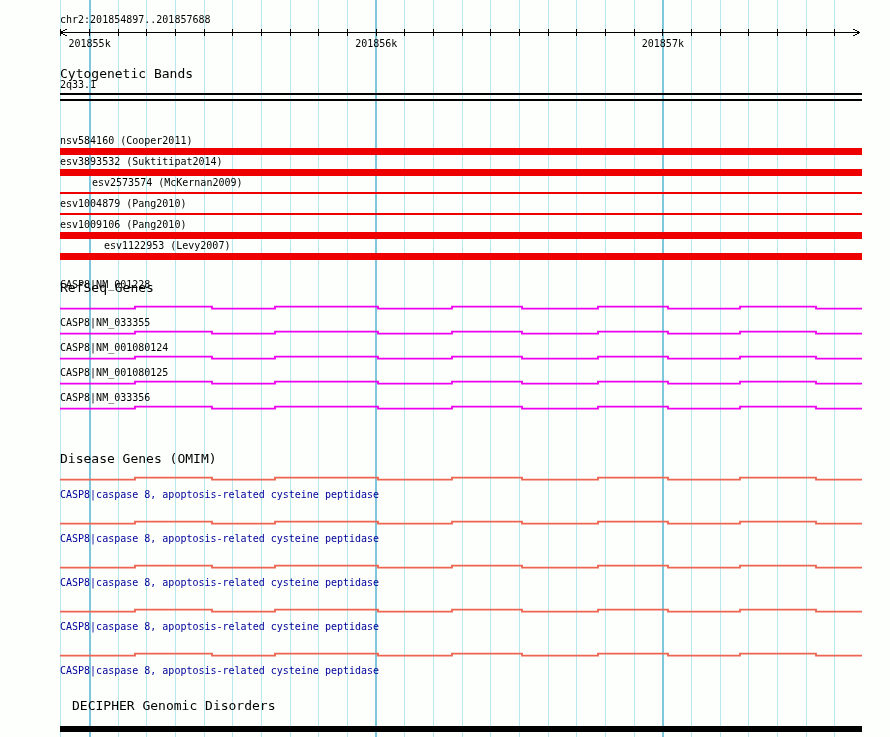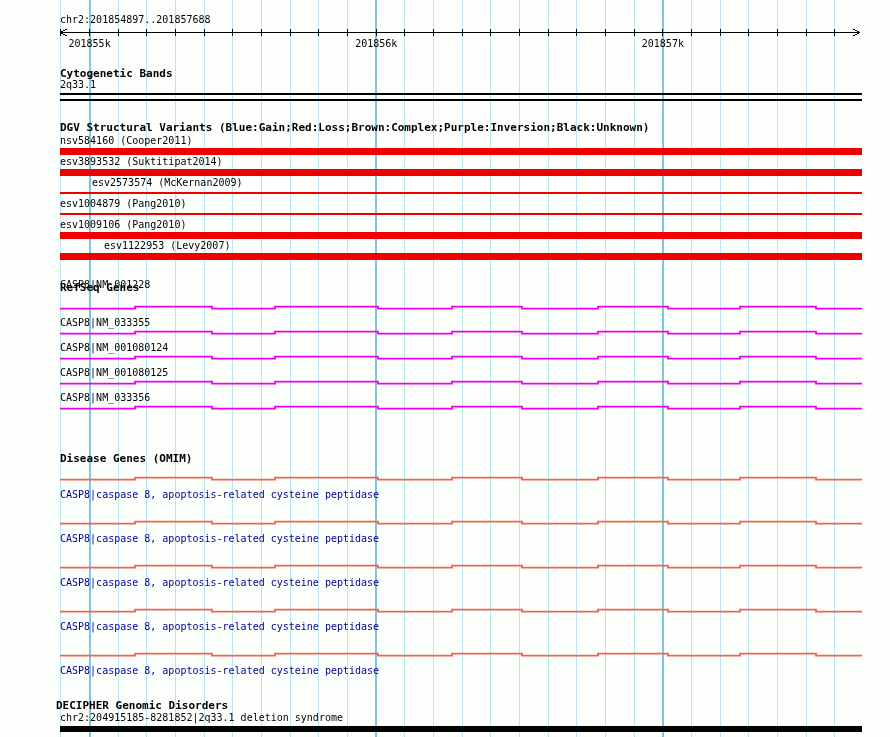--- a/index.html
+++ b/index.html
@@ -7,21 +7,21 @@
     position:relative;width:890px;height:737px;overflow:hidden;
     background:#fdfffd;
     font-family:"DejaVu Sans Mono","Liberation Mono",monospace;
     color:#000;
   }
   .abs{position:absolute;}
   .gridline{position:absolute;top:0;height:737px;z-index:0;}
   .gridline.minor{width:1px;background:#b9e7f0;}
   .gridline.major{width:2px;background:#7fc7dd;}
   .label{font-size:10px;line-height:12px;white-space:pre;z-index:3;}
-  .title{font-size:11px;line-height:13px;font-weight:bold;white-space:pre;z-index:3;}
+  .title{font-size:13px;line-height:13px;font-weight:normal;white-space:pre;z-index:3;}
   .tick-label{position:absolute;font-size:10px;line-height:12px;z-index:3;}
   .feature{position:absolute;left:60px;width:802px;z-index:2;}
   .bar-thick{height:7px;}
   .bar-thin{height:2px;}
   .band-rect{
     position:absolute;left:60px;width:802px;height:8px;box-sizing:border-box;
     border-top:2px solid #000;border-bottom:2px solid #000;z-index:2;
   }
   .gene-svg{position:absolute;left:60px;width:802px;height:7px;z-index:2;}
   #ruler-svg{position:absolute;left:0;top:0;width:890px;height:50px;z-index:2;}
@@ -70,21 +70,20 @@
   <div id="ruler-labels">
       <div class="tick-label" style="left: 68.5235px; top: 38px;">201855k</div>
       <div class="tick-label" style="left: 355.159px; top: 38px;">201856k</div>
       <div class="tick-label" style="left: 641.795px; top: 38px;">201857k</div>
     </div>
 
   <div class="abs title" style="left:60px;top:67px;">Cytogenetic Bands</div>
   <div class="abs label" style="left:60px;top:79px;">2q33.1</div>
   <div class="band-rect" style="top:93px;"></div>
 
-  <div class="abs title" style="left:60px;top:121px;">DGV Structural Variants (Blue:Gain;Red:Loss;Brown:Complex;Purple:Inversion;Black:Unknown)</div>
   <div id="dgv-rows">
       <div class="abs label" style="left: 60px; top: 135px;">nsv584160 (Cooper2011)</div>
       <div class="feature bar-thick" style="top: 148px; background: rgb(238, 0, 0);"></div>
       <div class="abs label" style="left: 60px; top: 156px;">esv3893532 (Suktitipat2014)</div>
       <div class="feature bar-thick" style="top: 169px; background: rgb(238, 0, 0);"></div>
       <div class="abs label" style="left: 60px; top: 177px; margin-left: 32px;">esv2573574 (McKernan2009)</div>
       <div class="feature bar-thin" style="top: 192px; background: rgb(238, 0, 0);"></div>
       <div class="abs label" style="left: 60px; top: 198px;">esv1004879 (Pang2010)</div>
       <div class="feature bar-thin" style="top: 213px; background: rgb(238, 0, 0);"></div>
       <div class="abs label" style="left: 60px; top: 219px;">esv1009106 (Pang2010)</div>
@@ -134,16 +133,15 @@
       <svg class="gene-svg" viewBox="0 0 802 7" style="top: 607px;">
         <polyline points="0,4.7 75,4.7 75,2.7 152,2.7 152,4.7 215,4.7 215,2.7 318,2.7 318,4.7 392,4.7 392,2.7 462,2.7 462,4.7 538,4.7 538,2.7 608,2.7 608,4.7 680,4.7 680,2.7 756,2.7 756,4.7 802,4.7" fill="none" stroke="#ee6450" stroke-width="1.8"></polyline>
       </svg>
       <div class="abs label omim-label" style="left: 60px; top: 621px;">CASP8|caspase 8, apoptosis-related cysteine peptidase</div>
       <svg class="gene-svg" viewBox="0 0 802 7" style="top: 651px;">
         <polyline points="0,4.7 75,4.7 75,2.7 152,2.7 152,4.7 215,4.7 215,2.7 318,2.7 318,4.7 392,4.7 392,2.7 462,2.7 462,4.7 538,4.7 538,2.7 608,2.7 608,4.7 680,4.7 680,2.7 756,2.7 756,4.7 802,4.7" fill="none" stroke="#ee6450" stroke-width="1.8"></polyline>
       </svg>
       <div class="abs label omim-label" style="left: 60px; top: 665px;">CASP8|caspase 8, apoptosis-related cysteine peptidase</div>
     </div>
 
-  <div class="abs title" style="left:56px;top:699px;">DECIPHER Genomic Disorders</div>
-  <div class="abs label" style="left:60px;top:712px;">chr2:204915185-8281852|2q33.1 deletion syndrome</div>
+  <div class="abs title" style="left:72px;top:699px;">DECIPHER Genomic Disorders</div>
   <div class="feature" style="top:726px;height:6px;background:#000;"></div>
 </div>
 
 </body></html>

